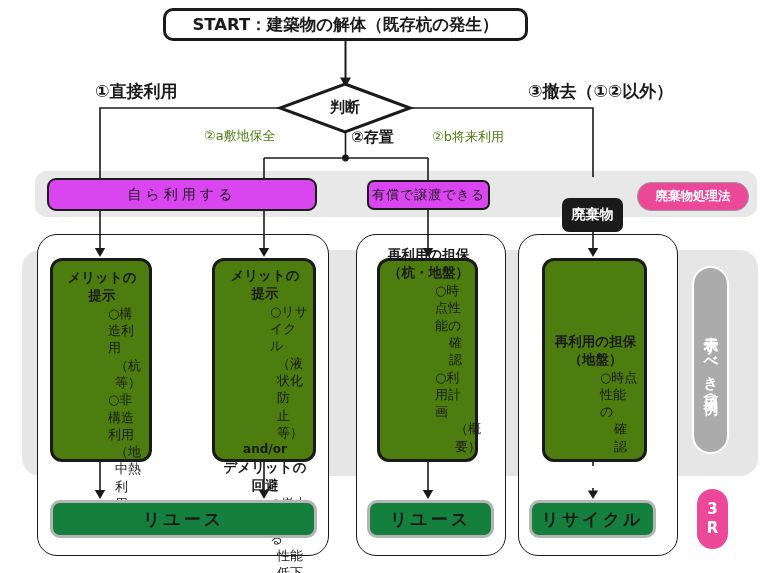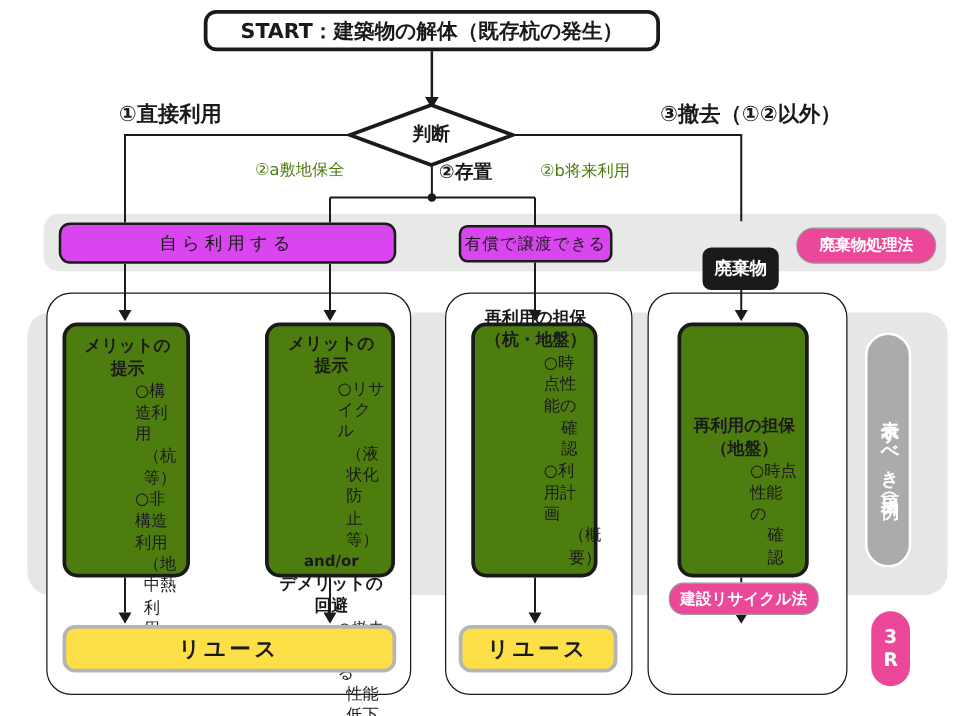--- a/index.html
+++ b/index.html
@@ -46,21 +46,21 @@
   .ibox.vcenter{justify-content:flex-end;padding-top:17px;}
   .bx-title{font-weight:bold;text-align:center;font-size:13.5px;}
   .bx-body{text-align:left;margin-left:48px;}
   .bx-ind{padding-left:7px;}
   .bx-ind2{padding-left:14px;}
   .bx-ind3{padding-left:20px;}
   .bx-andor{font-weight:bold;text-align:center;font-size:12px;margin:1px 0;}
   
   .recycle-law{left:535px;top:466px;width:118px;height:24px;border-radius:12px;font-size:12.5px;z-index:6;}
   
-  .result{box-sizing:border-box;background:#fde047;border:3.5px solid #b5b5b5;border-radius:10px;
+  .result{box-sizing:border-box;background:#15803d;border:3.5px solid #b5b5b5;border-radius:10px;
     display:flex;align-items:center;justify-content:center;
     font-weight:bold;font-size:17px;letter-spacing:3px;z-index:5;}
   
   .side-pill{
     left:692px;top:266px;width:37px;height:188px;background:#ababab;border:2.5px solid #ffffff;
     border-radius:20px;box-sizing:border-box;color:#fff;font-weight:bold;font-size:14.5px;
     display:flex;align-items:center;justify-content:center;
     writing-mode:vertical-rl;letter-spacing:2px;z-index:4;
   }
   .three-r{left:697px;top:489px;width:31px;height:60px;border-radius:16px;
@@ -172,29 +172,29 @@
     <div class="bx-body bx-ind3">（概要）</div>
   </div>
 
   <div class="abs ibox vcenter z4" style="left:542px;top:258px;width:105px;height:204px;">
     <div class="bx-title">再利用の担保</div>
     <div class="bx-title">（地盤）</div>
     <div class="bx-body">○時点性能の</div>
     <div class="bx-body bx-ind2">確認</div>
   </div>
 
-  <div class="abs pill recycle-law">
-    <span>建設リサイクル法</span>
-  </div>
 
   <div class="abs result" style="left:50px;top:500px;width:267px;height:38px;">
     <span>リユース</span>
   </div>
   <div class="abs result" style="left:367px;top:500px;width:127px;height:38px;">
     <span>リユース</span>
+  </div>
+  <div class="abs result" style="left:529px;top:500px;width:127px;height:38px;">
+    <span>リサイクル</span>
   </div>
 
   <div class="abs side-pill">
     <span>表示すべき項目（例）</span>
   </div>
 
   <div class="abs pill three-r">
     <span>3</span>
     <span>R</span>
   </div>

